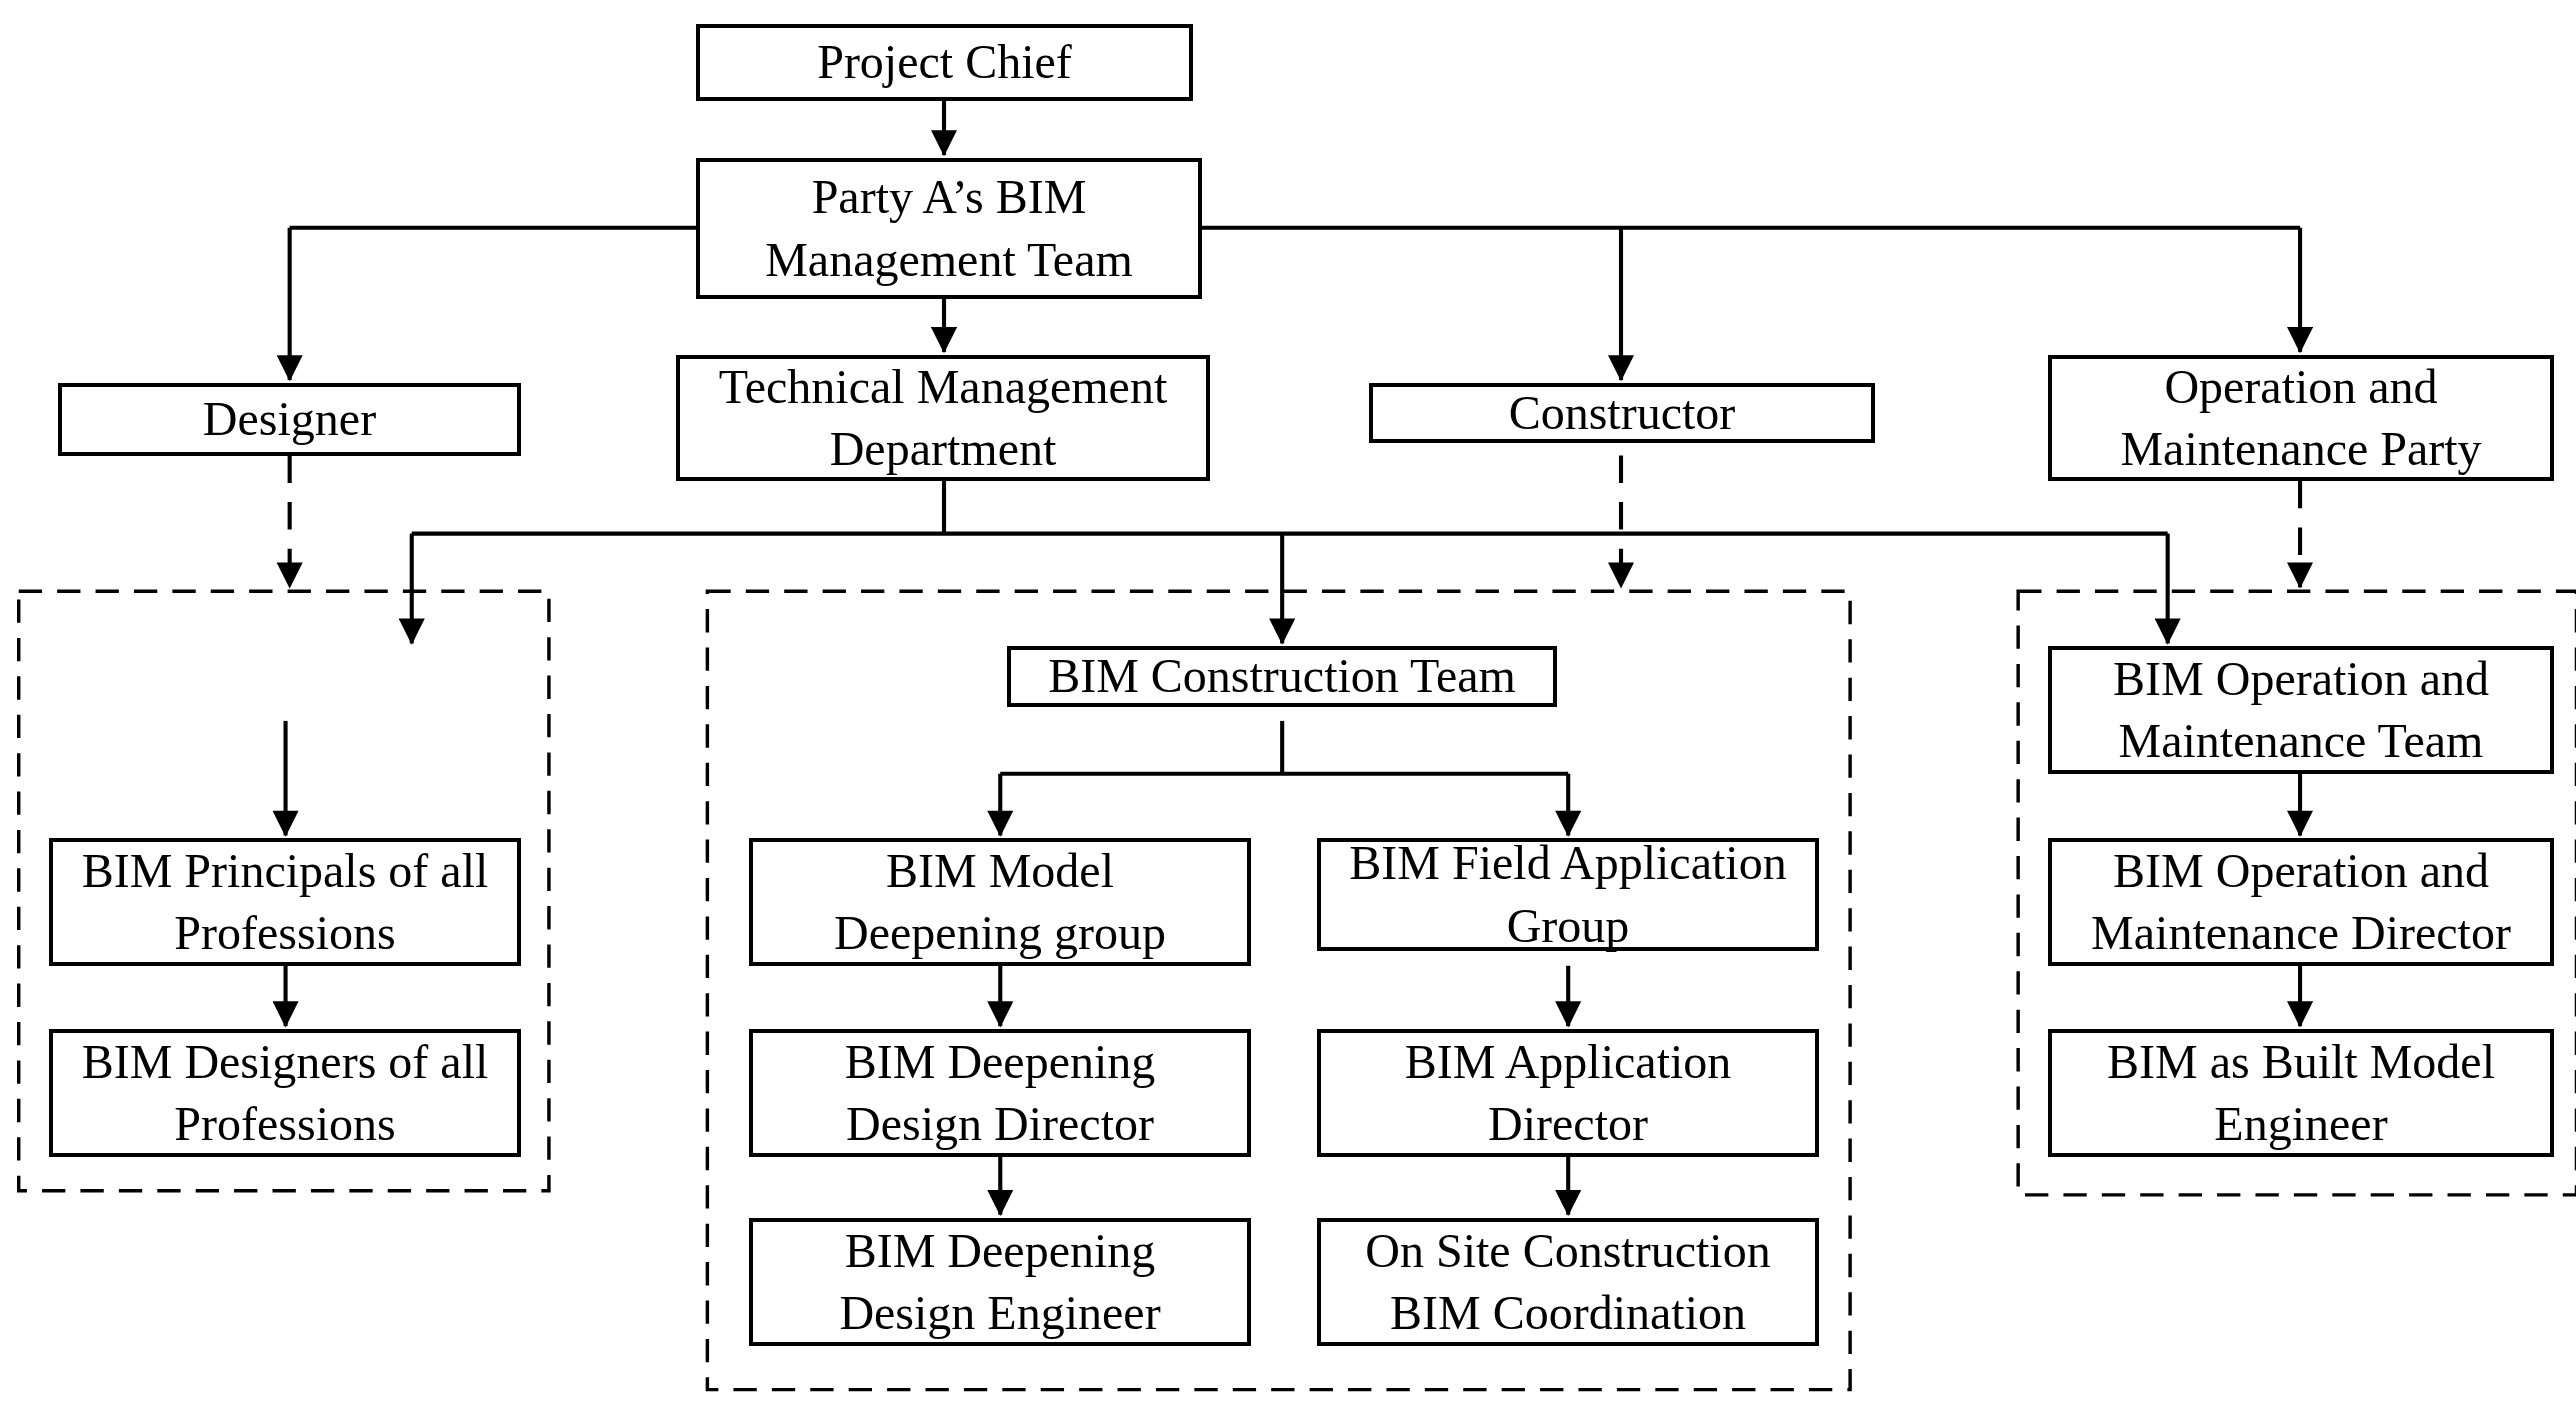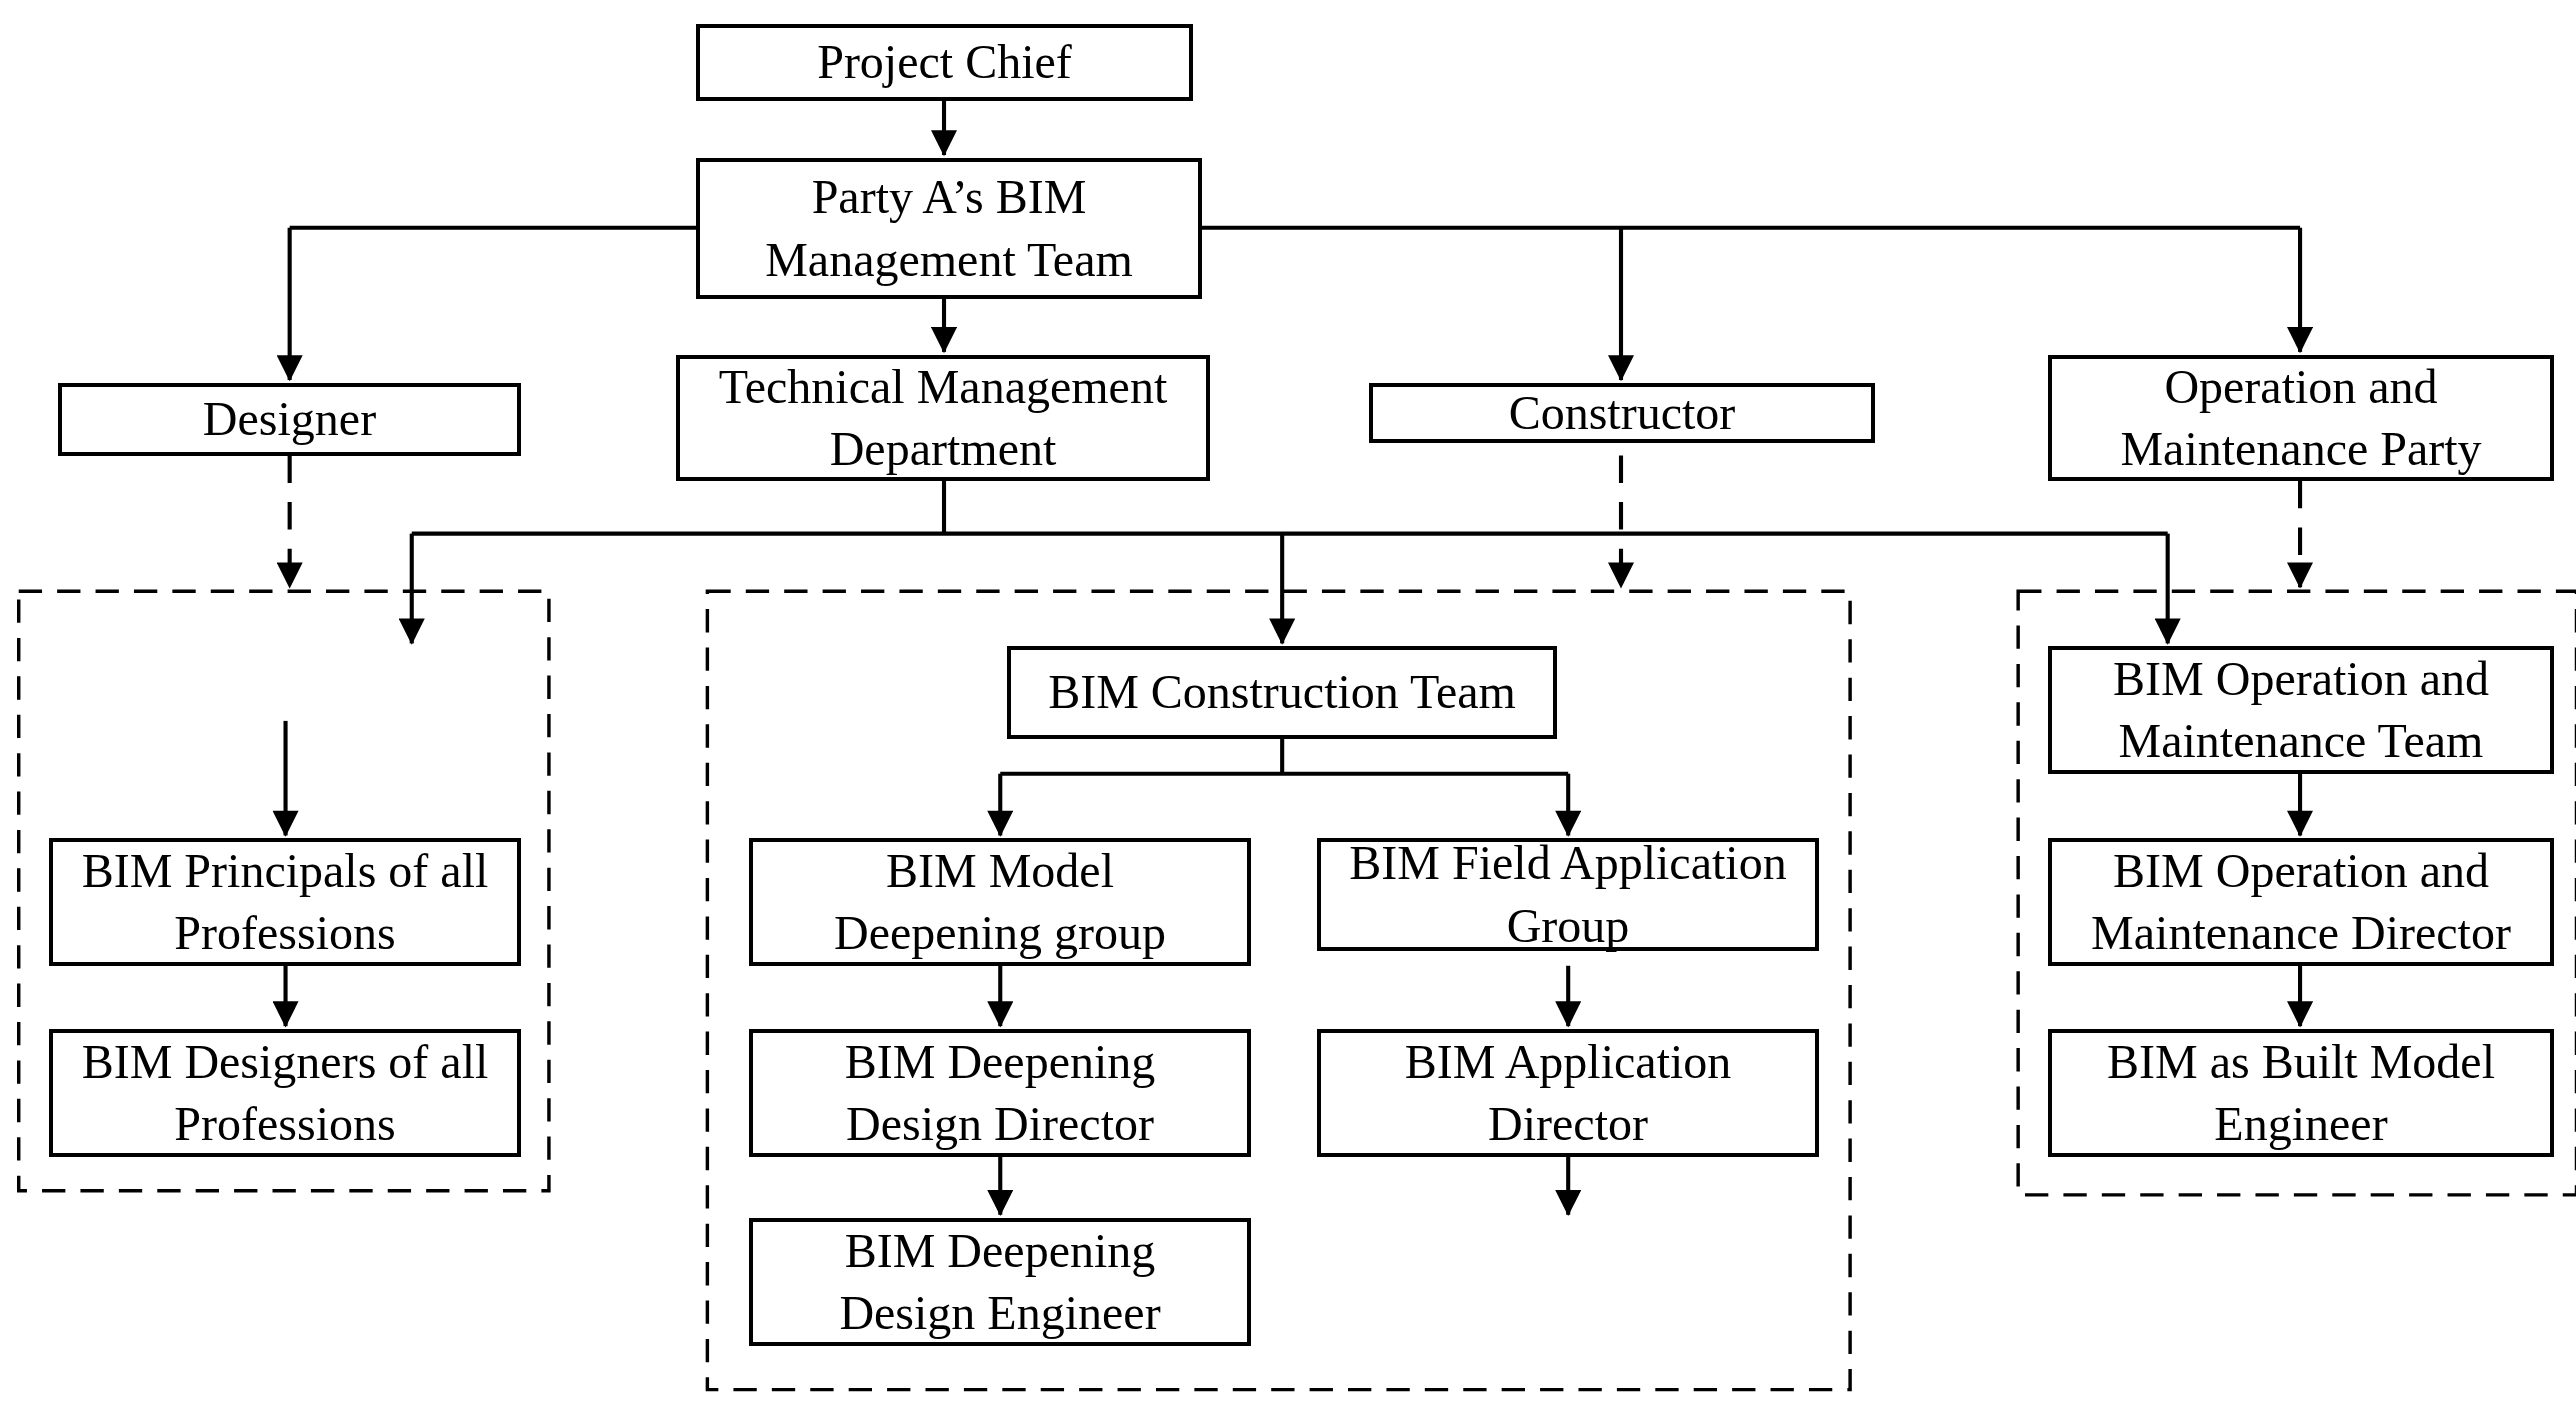--- a/index.html
+++ b/index.html
@@ -106,37 +106,39 @@
   <div class="node" style="left:2048px; top:355px; width:506px; height:126px">Operation and
 Maintenance Party</div>
 
 
   <div class="node" style="left:49px;   top:838px; width:472px; height:128px">BIM Principals of all
 Professions</div>
 
   <div class="node" style="left:49px;   top:1029px; width:472px; height:128px">BIM Designers of all
 Professions</div>
 
-  <div class="node" style="left:1007px; top:646px; width:550px; height:93px">BIM Construction Team</div>
+  <div class="node" style="left:1007px; top:646px; width:550px; height:61px">BIM Construction Team</div>
 
   <div class="node" style="left:749px; top:838px; width:502px; height:128px">BIM Model
 Deepening group</div>
 
   <div class="node" style="left:1317px; top:838px; width:502px; height:113px">BIM Field Application
 Group</div>
 
   <div class="node" style="left:749px; top:1029px; width:502px; height:128px">BIM Deepening
 Design Director</div>
 
   <div class="node" style="left:1317px; top:1029px; width:502px; height:128px">BIM Application
 Director</div>
 
   <div class="node" style="left:749px; top:1218px; width:502px; height:128px">BIM Deepening
 Design Engineer</div>
 
+  <div class="node" style="left:1317px; top:1218px; width:502px; height:128px">On Site Construction
+BIM Coordination</div>
 
   <div class="node" style="left:2048px; top:646px; width:506px; height:128px">BIM Operation and
 Maintenance Team</div>
 
   <div class="node" style="left:2048px; top:838px; width:506px; height:128px">BIM Operation and
 Maintenance Director</div>
 
   <div class="node" style="left:2048px; top:1029px; width:506px; height:128px">BIM as Built Model
 Engineer</div>
 

